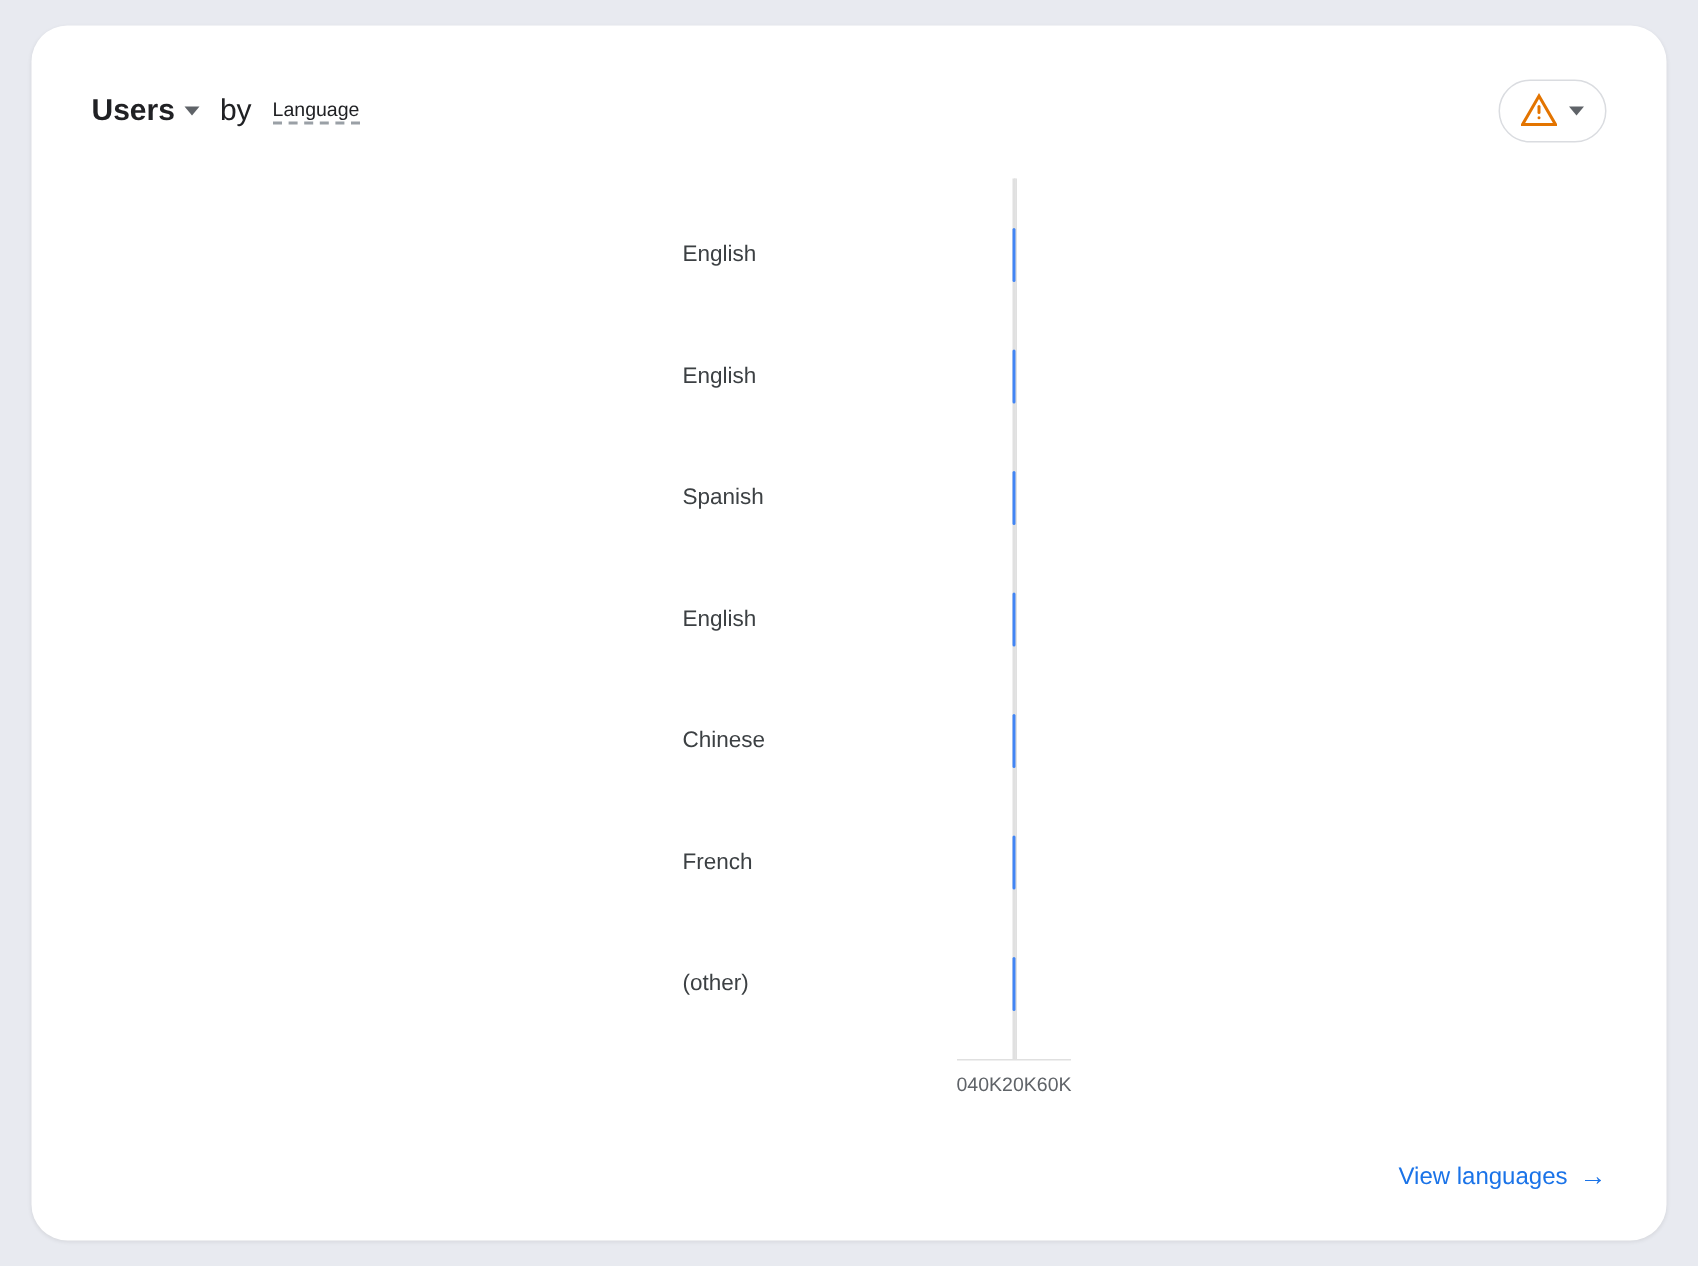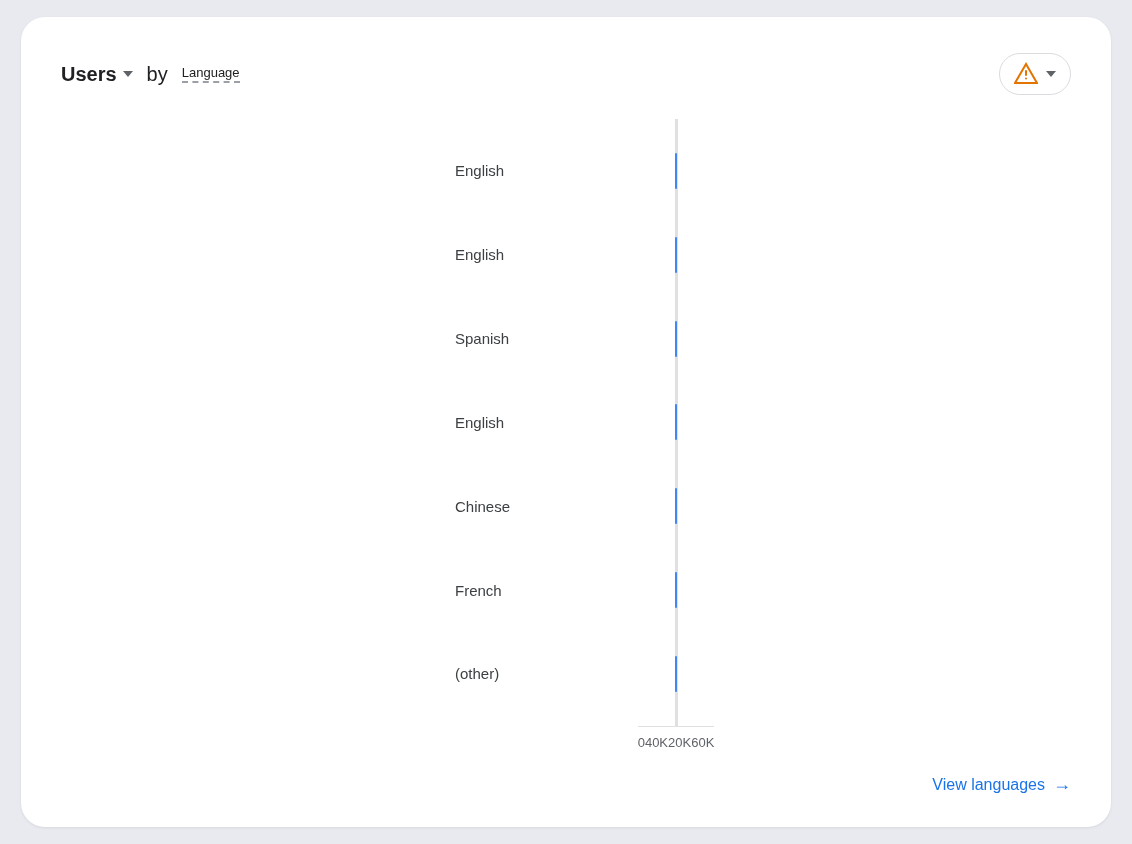--- a/index.html
+++ b/index.html
@@ -183,21 +183,21 @@
 
     .x-label {
       font-size: 13px;
       color: #5f6368;
       text-align: center;
     }
 
     .footer {
       display: flex;
       justify-content: flex-end;
-      margin-top: 16px;
+      margin-top: 36px;
       padding-top: 8px;
     }
 
     .view-link {
       display: flex;
       align-items: center;
       gap: 8px;
       color: #1a73e8;
       font-size: 16px;
       font-weight: 500;

